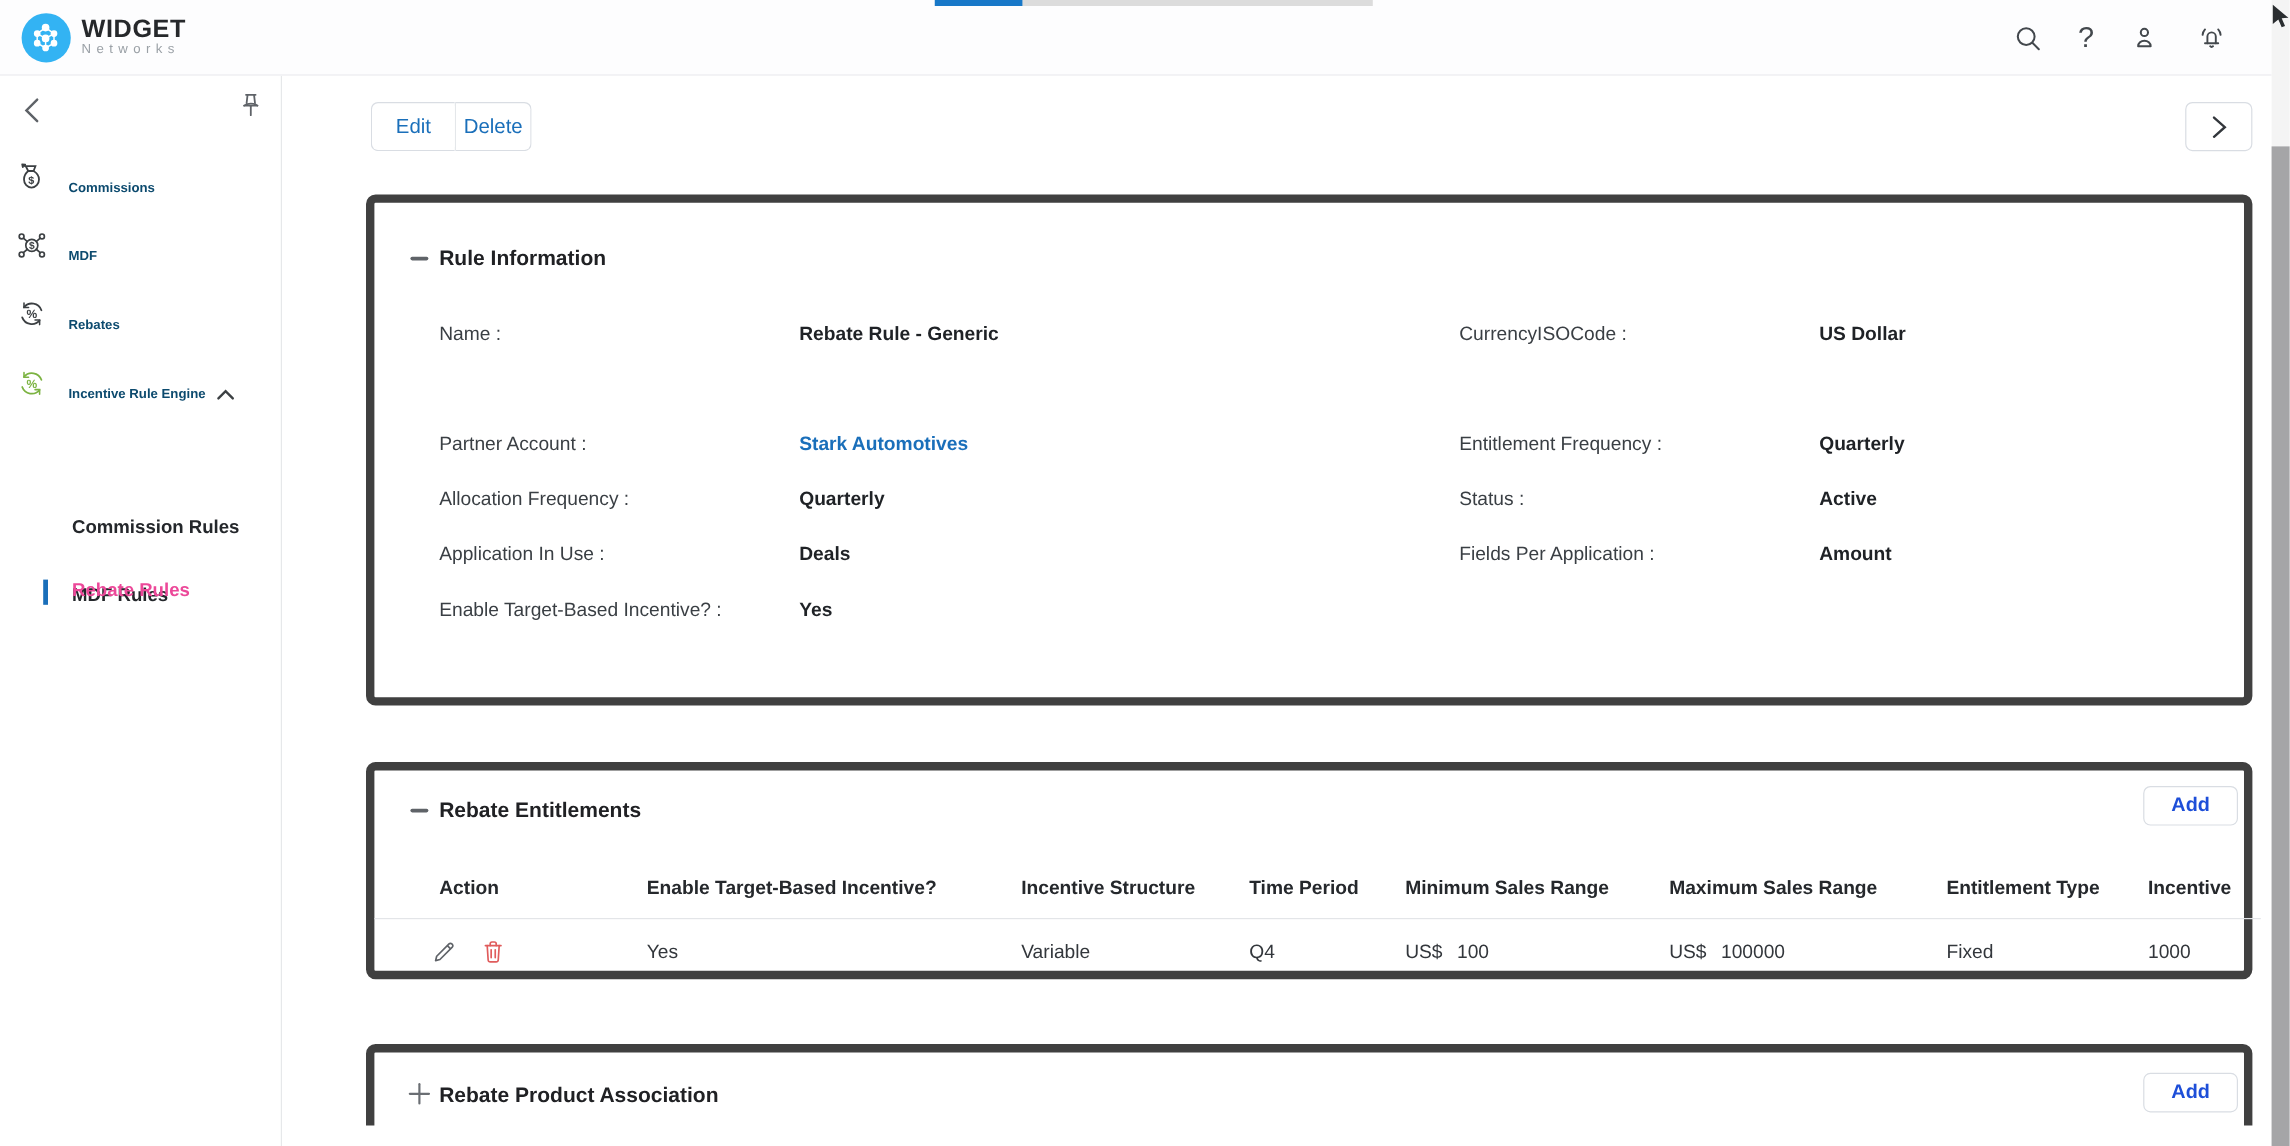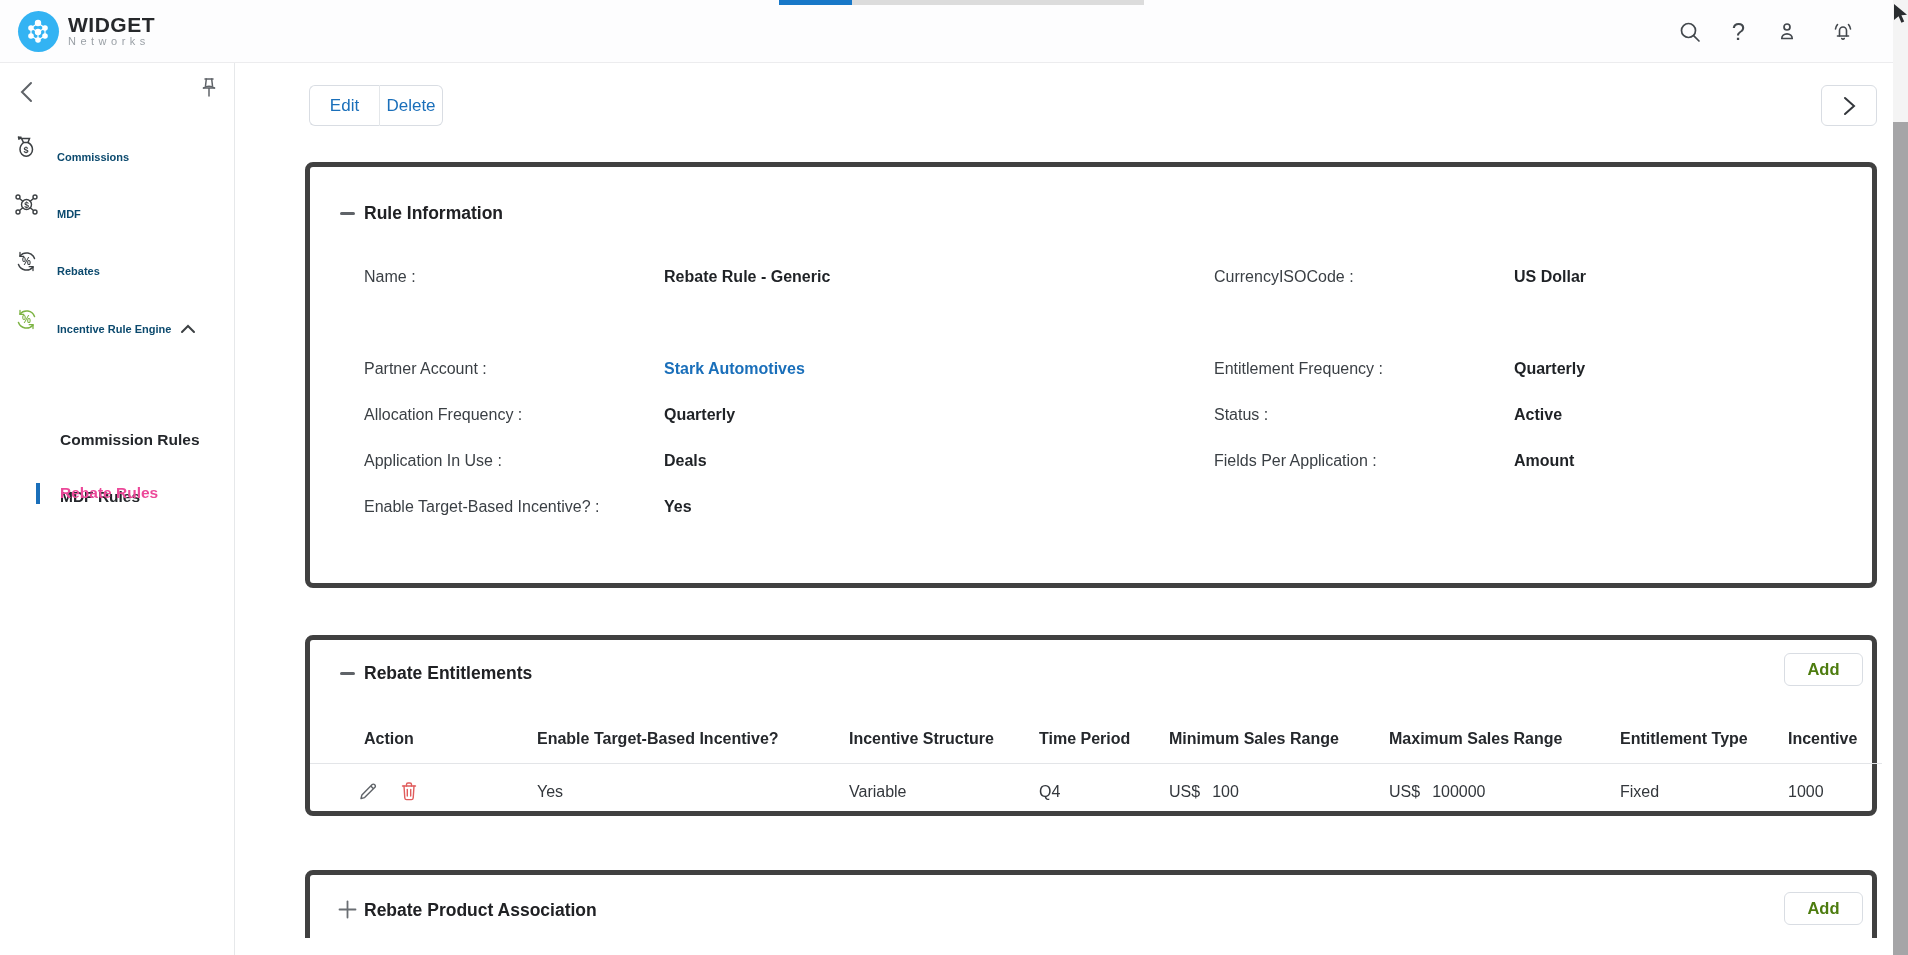--- a/index.html
+++ b/index.html
@@ -54,29 +54,29 @@
 
   .btn-group { position:absolute; left:73px; top:39px; height:41px; display:flex; z-index:6; }
   .btn { background:#fff; border:1px solid #d9dde3; color:#1a6fba; font-size:17px; font-weight:500;
     display:flex; align-items:center; justify-content:center; cursor:pointer; }
   .btn-edit { width:70px; border-radius:6px 0 0 6px; border-right:none; }
   .btn-delete { width:64px; border-radius:0 6px 6px 0; border-left:1px solid #e4e7ea; }
   .btn-next { position:absolute; left:1585px; top:39px; width:56px; height:41px; background:#fff;
     border:1px solid #d9dde3; border-radius:6px; display:flex; align-items:center; justify-content:center;
     cursor:pointer; z-index:6; }
 
-  .card { position:absolute; left:69px; width:1572px; background:#fff; border:5px solid #404040;
+  .card { position:absolute; left:69px; width:1572px; background:#fff; border:7px solid #404040;
     border-radius:8px; }
   .card-minus { position:absolute; left:30px; width:15px; height:3px; border-radius:2px; background:#5f6368;
     cursor:pointer; }
   .card-plus { position:absolute; left:28px; cursor:pointer; }
   .card-title { position:absolute; left:54px; font-size:17.5px; font-weight:700; color:#202124;
     white-space:nowrap; }
   .add-btn { position:absolute; left:1474px; width:79px; height:33px; background:#fff;
-    border:1px solid #d9dde3; border-radius:6px; color:#4d7c0f; font-size:16.5px; font-weight:600;
+    border:1px solid #d9dde3; border-radius:6px; color:#1d4ed8; font-size:16.5px; font-weight:600;
     display:flex; align-items:center; justify-content:center; cursor:pointer; }
 
   .frow { position:absolute; left:0; width:1572px; height:22px; }
   .flabel { position:absolute; font-size:16px; color:#3a3f44; white-space:nowrap; }
   .fvalue { position:absolute; font-size:16px; font-weight:700; color:#1f2226; white-space:nowrap; }
   .l1 { left:54px; } .v1 { left:354px; } .l2 { left:904px; } .v2 { left:1204px; }
   .linkval { color:#1a6fba; cursor:pointer; }
 
   .thead { position:absolute; left:0; top:78px; width:1572px; height:46px; border-bottom:1px solid #e3e5e8; }
   .th { position:absolute; top:12px; font-size:16px; font-weight:700; color:#25282c; white-space:nowrap; }

